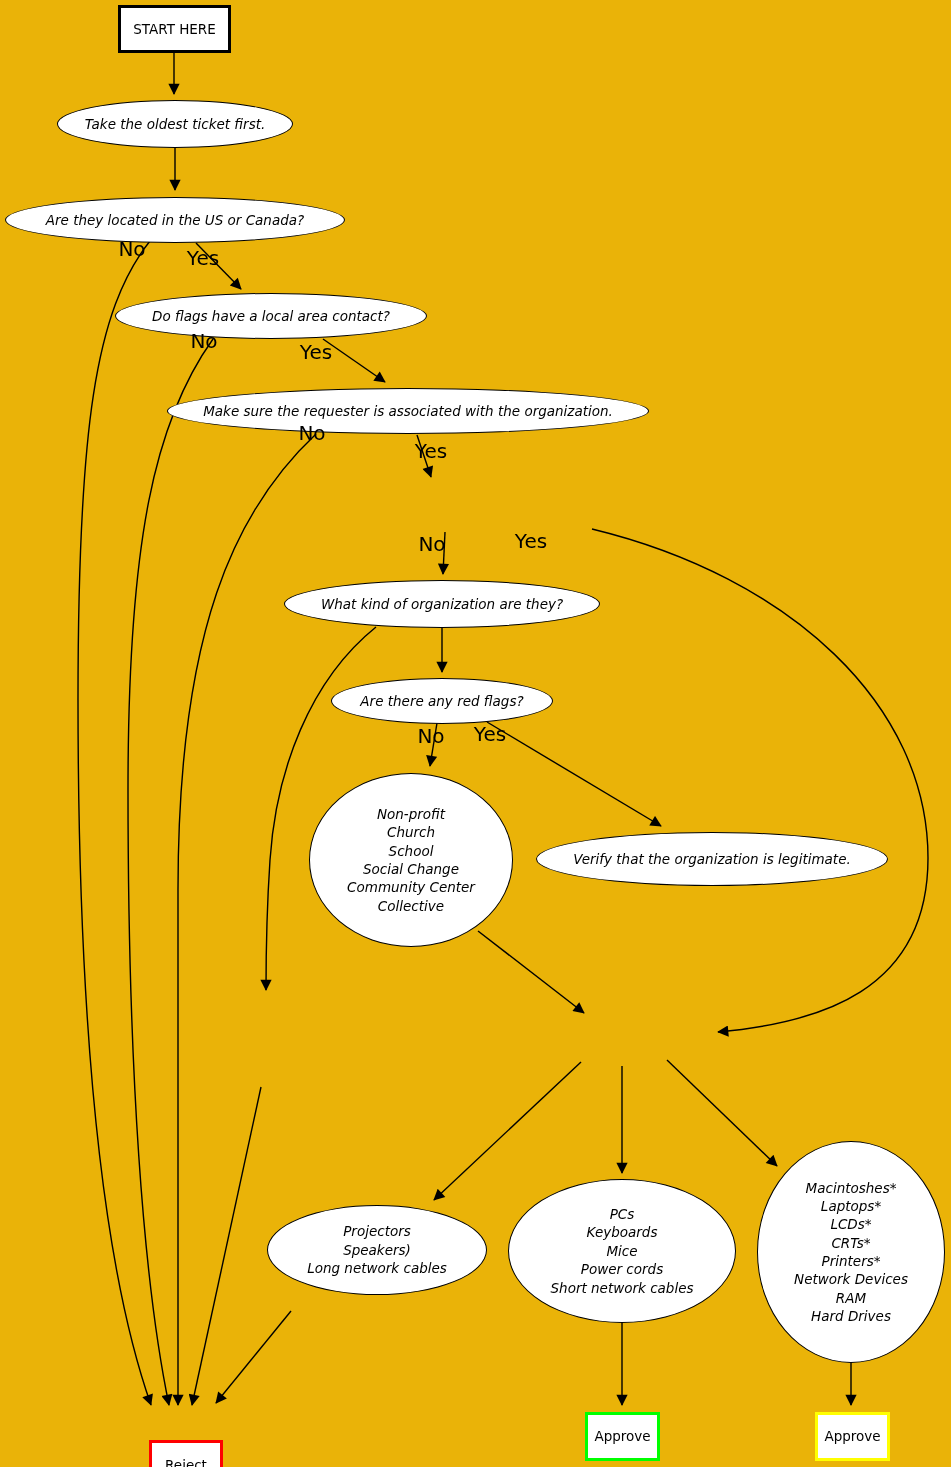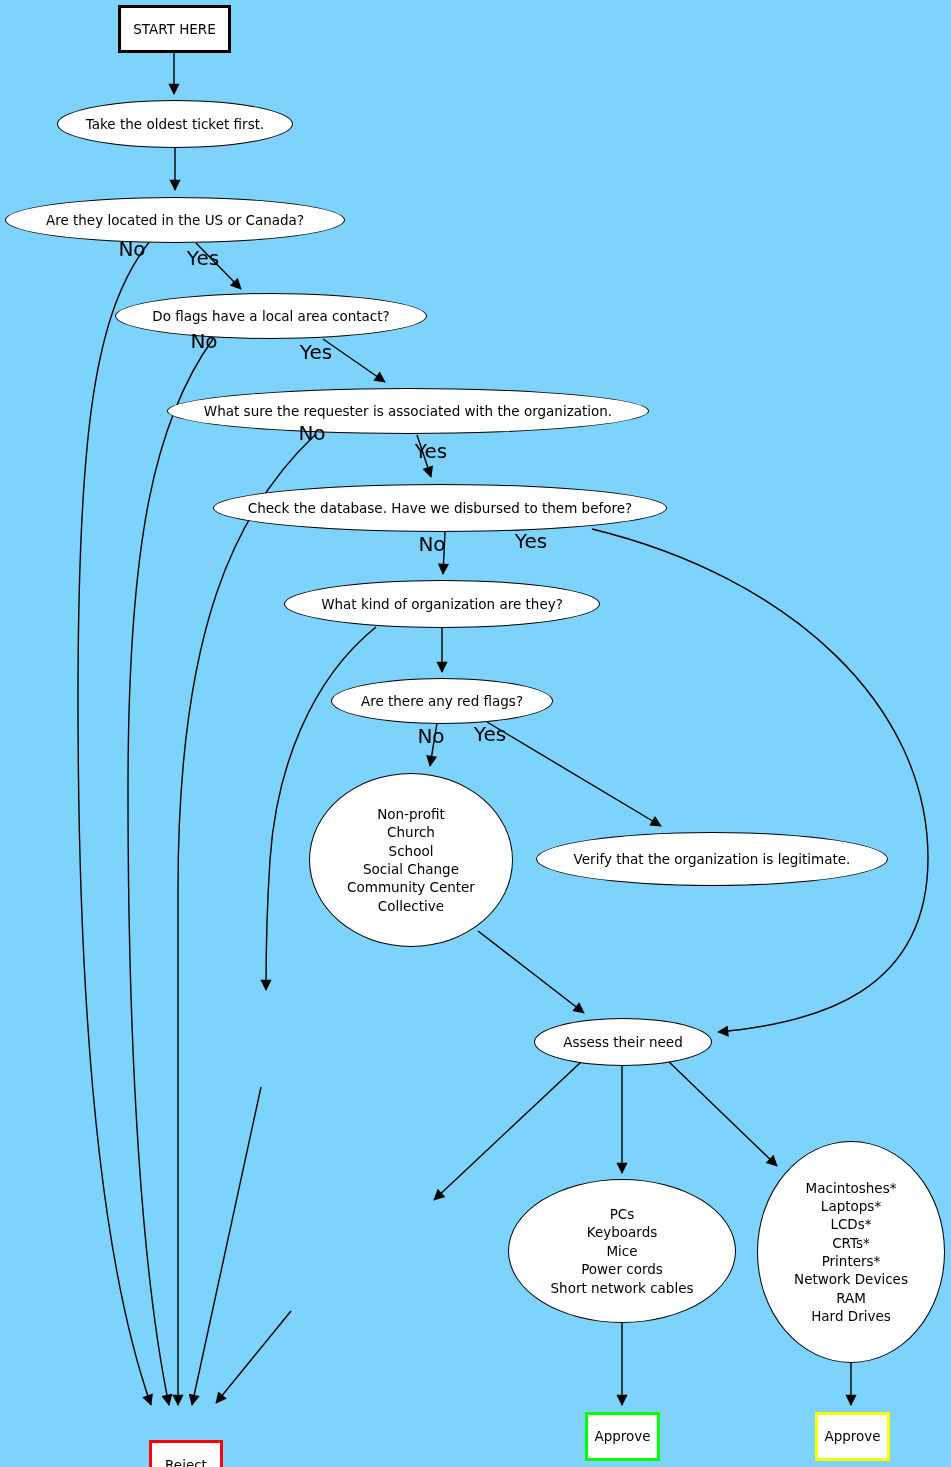--- a/index.html
+++ b/index.html
@@ -1,26 +1,26 @@
 <!DOCTYPE html>
 <html><head>
 <meta charset="utf-8">
 <style>
   html,body{margin:0;padding:0;background:#ffffff;}
   #canvas{
-    position:relative;width:951px;height:1467px;background:#7dd3fc;
+    position:relative;width:951px;height:1467px;background:#eab308;
     font-family:"DejaVu Sans","Liberation Sans",sans-serif;color:#000000;overflow:hidden;
   }
   #edges{position:absolute;left:0;top:0;z-index:1;}
   .node{
     position:absolute;z-index:2;display:flex;align-items:center;justify-content:center;
     text-align:center;font-size:13.5px;line-height:1.36;white-space:pre-line;
     background:#ffffff;border:1.4px solid #000000;box-sizing:border-box;
   }
-  .ellipse{border-radius:50%;}
+  .ellipse{border-radius:50%;font-style:italic;}
   .rect{border-width:3px;}
   .edge-label{
     position:absolute;z-index:3;transform:translate(-50%,-50%);
     font-size:20px;white-space:nowrap;z-index:3;
   }
   
   .n-start      {left:118px;top:5px;   width:113px;height:48px;border-color:#000000;}
   .n-oldest     {left:57px; top:100px; width:236px;height:48px;}
   .n-uscanada   {left:5px;  top:197px; width:340px;height:46px;}
   .n-localcontact{left:115px;top:293px;width:312px;height:46px;}
@@ -88,40 +88,41 @@
   </svg>
 
   <div class="node rect n-start">START HERE</div>
 
   <div class="node ellipse n-oldest">Take the oldest ticket first.</div>
 
   <div class="node ellipse n-uscanada">Are they located in the US or Canada?</div>
 
   <div class="node ellipse n-localcontact">Do flags have a local area contact?</div>
 
-  <div class="node ellipse n-associated">What sure the requester is associated with the organization.</div>
+  <div class="node ellipse n-associated">Make sure the requester is associated with the organization.</div>
 
-  <div class="node ellipse n-checkdb">Check the database. Have we disbursed to them before?</div>
 
   <div class="node ellipse n-orgkind">What kind of organization are they?</div>
 
   <div class="node ellipse n-redflags">Are there any red flags?</div>
 
   <div class="node ellipse n-goodorg">Non-profit
 Church
 School
 Social Change
 Community Center
 Collective</div>
 
   <div class="node ellipse n-verify">Verify that the organization is legitimate.</div>
 
 
-  <div class="node ellipse n-assess">Assess their need</div>
 
+  <div class="node ellipse n-lowvalue">Projectors
+Speakers)
+Long network cables</div>
 
   <div class="node ellipse n-midvalue">PCs
 Keyboards
 Mice
 Power cords
 Short network cables</div>
 
   <div class="node ellipse n-highvalue">Macintoshes*
 Laptops*
 LCDs*

